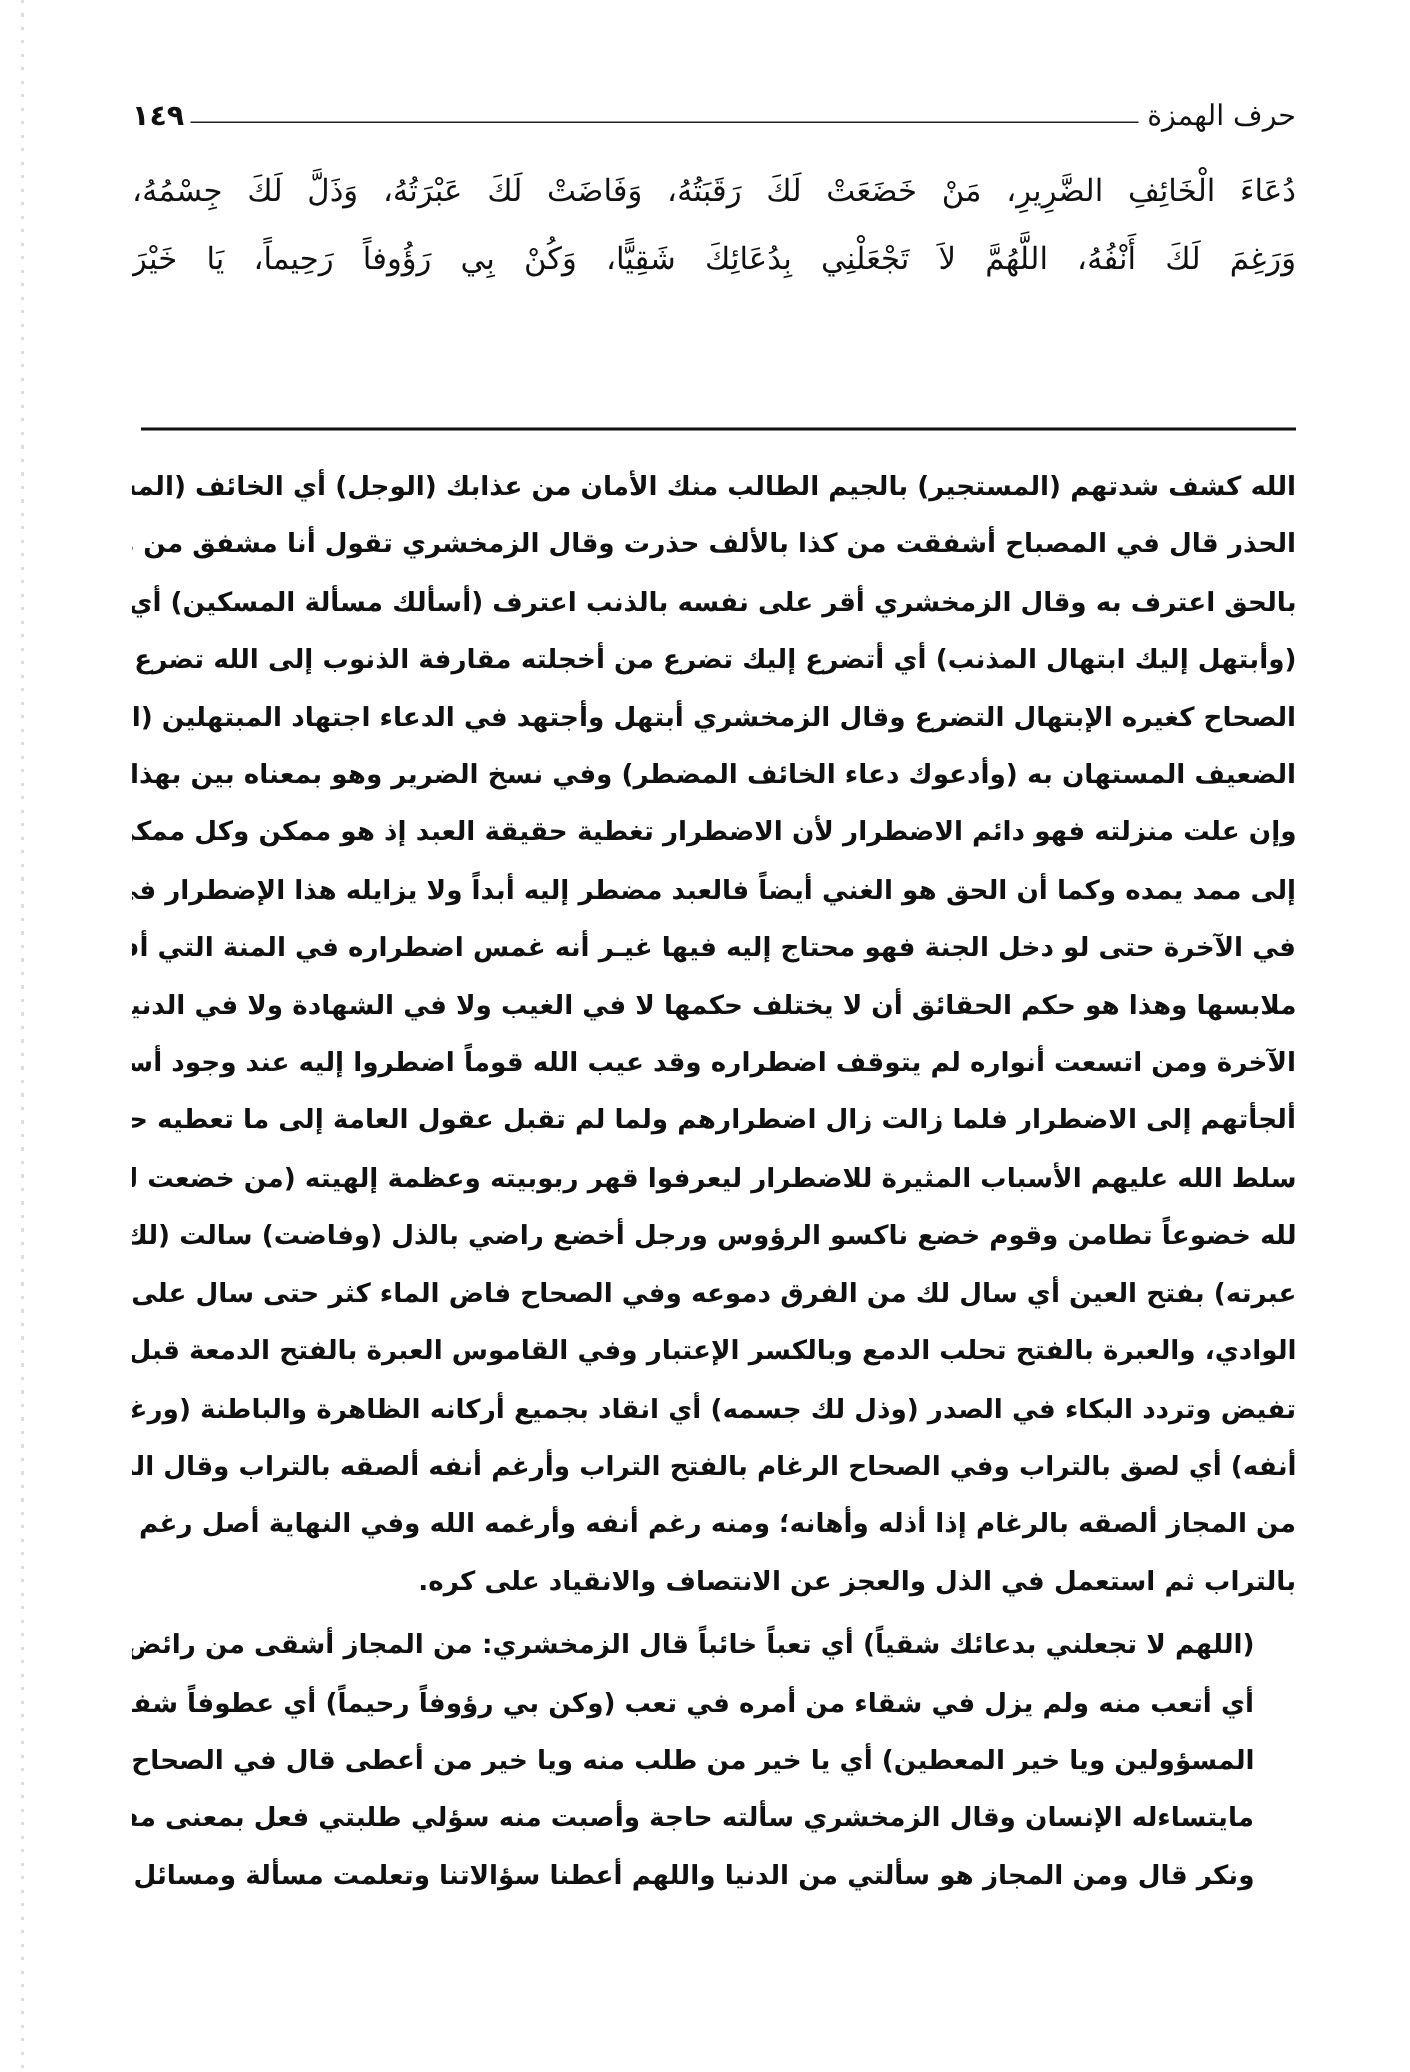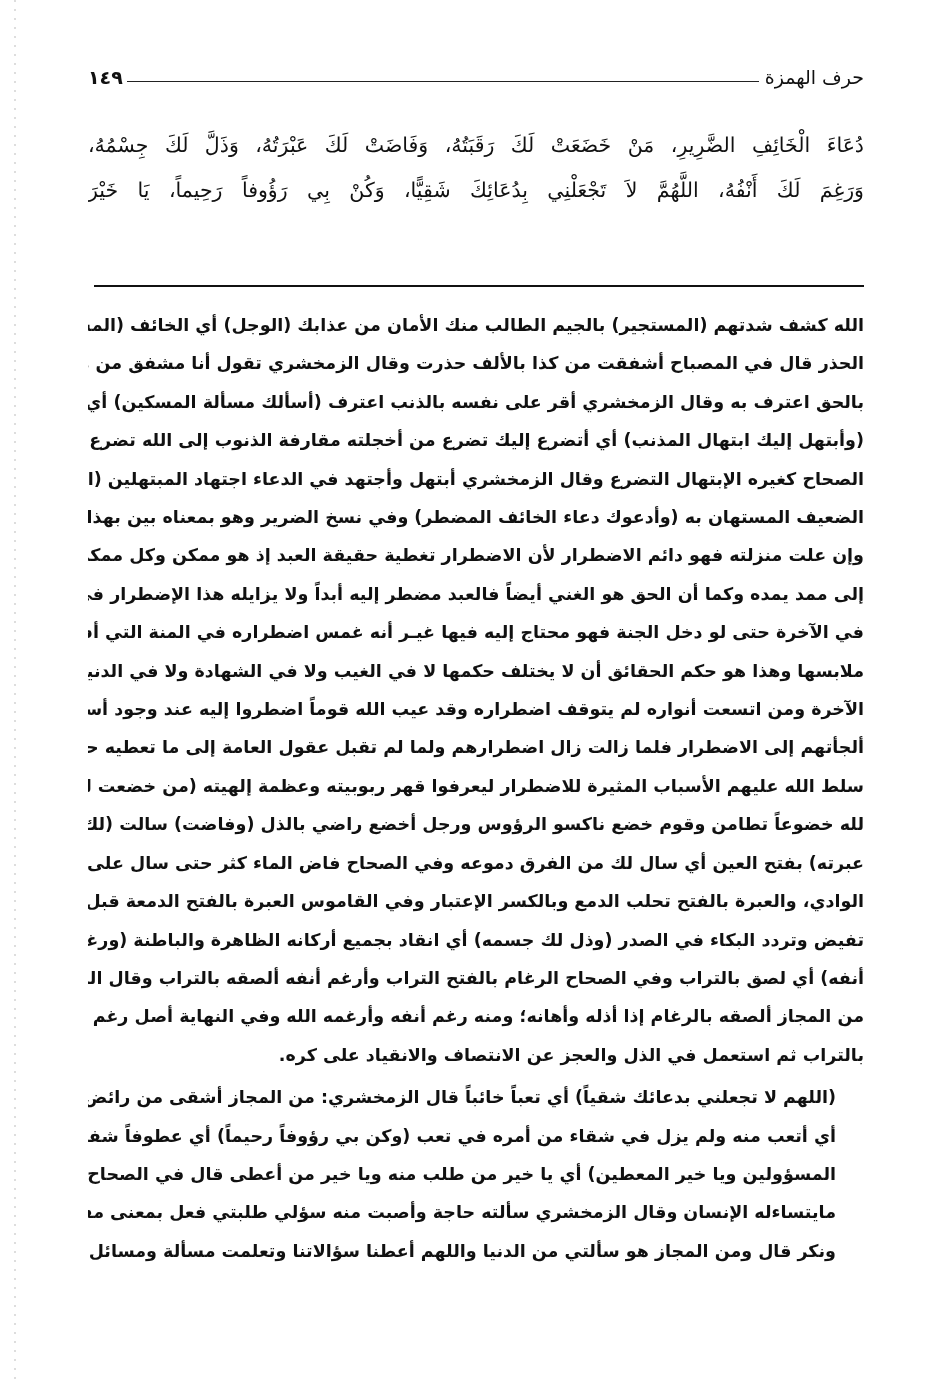--- a/index.html
+++ b/index.html
@@ -15,23 +15,23 @@
   }
   .header {
     position: absolute; left: 88px; top: 58px; width: 776px; height: 30px;
     direction: rtl; display: flex; align-items: flex-end;
   }
   .header .title { font-size: 19px; font-weight: normal; white-space: nowrap; padding-left: 6px; }
   .header .rule { flex: 1; border-bottom: 1.5px solid #222; margin-bottom: 6px; }
   .header .page-no { font-size: 19px; font-weight: bold; white-space: nowrap; padding-right: 4px; }
 
   .hadith {
-    position: absolute; left: 88px; top: 122px; width: 776px;
+    position: absolute; left: 88px; top: 106px; width: 776px;
     direction: rtl; text-align: justify; text-align-last: right;
-    font-family: Liberation Sans, sans-serif; font-size: 20.5px; line-height: 45px;
+    font-family: Liberation Serif, serif; font-size: 20.5px; line-height: 45px;
   }
   .divider {
     position: absolute; left: 94px; top: 285px; width: 770px; height: 0;
     border-top: 2.5px solid #111;
   }
   .commentary {
     position: absolute; left: 88px; top: 306px; width: 776px;
     direction: rtl; text-align: justify;
     font-family: "DejaVu Sans", sans-serif; font-size: 17.5px; line-height: 38.4px;
   }

